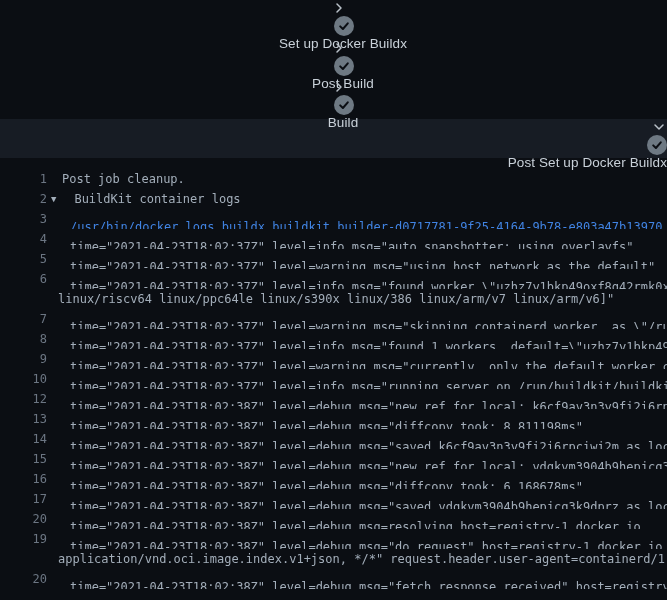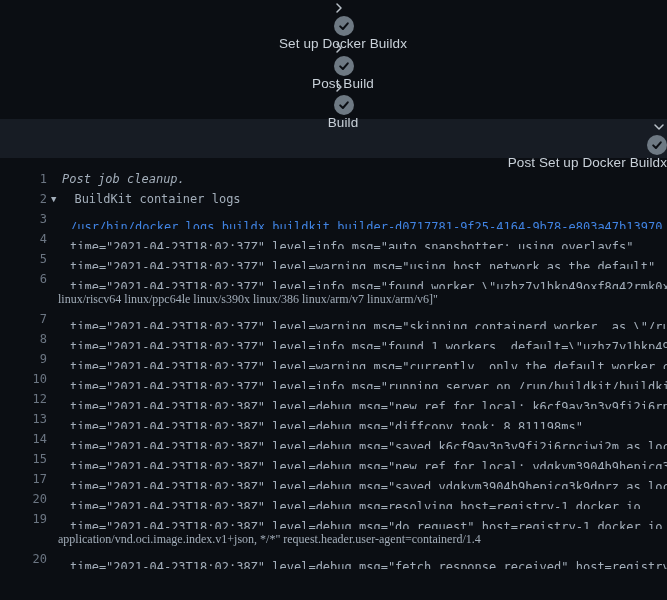--- a/index.html
+++ b/index.html
@@ -74,25 +74,25 @@
     text-align: right;
     color: #6c7683;
     cursor: pointer;
     user-select: none;
   }
   .log-text {
     margin-left: 11px;
     color: #a3aeba;
     white-space: pre;
   }
-  .log-row.k-plain .log-text  { padding-left: 4px; font-style: italic; }
+  .log-row.k-plain .log-text  { padding-left: 4px; }
   .log-row.k-group .log-text  { padding-left: 0; }
   .log-row.k-inner .log-text,
   .log-row.k-command .log-text { padding-left: 12px; margin-top: 8px; }
-  .log-row.k-wrap .log-text   { padding-left: 0; font-family: Liberation Serif, serif; }
+  .log-row.k-wrap .log-text   { padding-left: 0; }
   .log-row.k-command .log-text { color: #4184e4; }
   .group-marker {
     display: inline-block;
     color: #a3aeba;
     font-size: 9px;
     vertical-align: 1px;
     padding-left: 4px;
     margin-right: 7px;
   }
   .log-row.k-group { cursor: pointer; }
@@ -232,20 +232,24 @@
   <div class="log-row k-inner">
     <span class="log-num">14</span>
     <span class="log-text">time="2021-04-23T18:02:38Z" level=debug msg="saved k6cf9av3n3y9fi2i6rpciwi2m as loca</span>
   </div>
 
   <div class="log-row k-inner">
     <span class="log-num">15</span>
     <span class="log-text">time="2021-04-23T18:02:38Z" level=debug msg="new ref for local: vdqkvm3904b9hepjcq3k</span>
   </div>
 
+  <div class="log-row k-inner">
+    <span class="log-num">16</span>
+    <span class="log-text">time="2021-04-23T18:02:38Z" level=debug msg="diffcopy took: 6.168678ms"</span>
+  </div>
 
   <div class="log-row k-inner">
     <span class="log-num">17</span>
     <span class="log-text">time="2021-04-23T18:02:38Z" level=debug msg="saved vdqkvm3904b9hepjcq3k9dprz as loca</span>
   </div>
 
   <div class="log-row k-inner">
     <span class="log-num">20</span>
     <span class="log-text">time="2021-04-23T18:02:38Z" level=debug msg=resolving host=registry-1.docker.io</span>
   </div>

